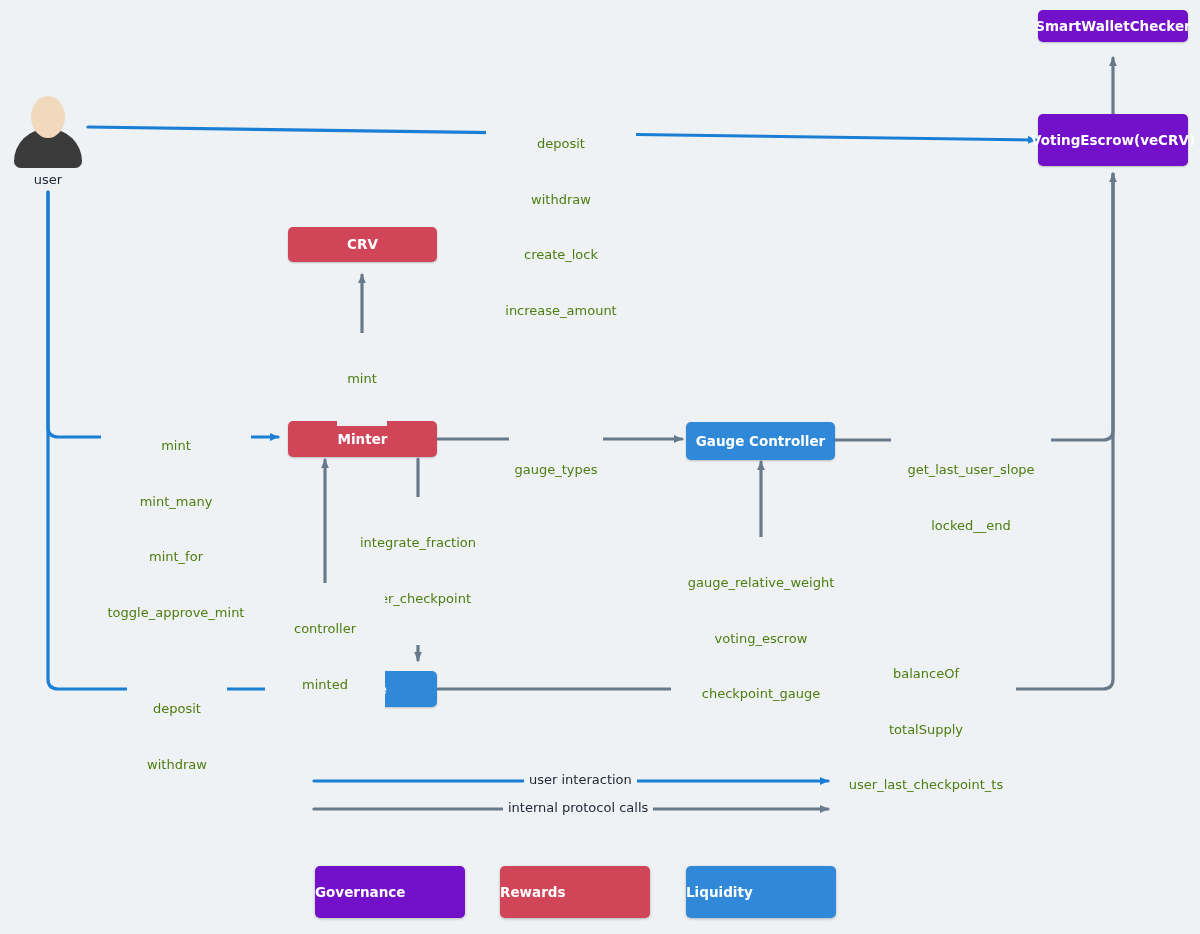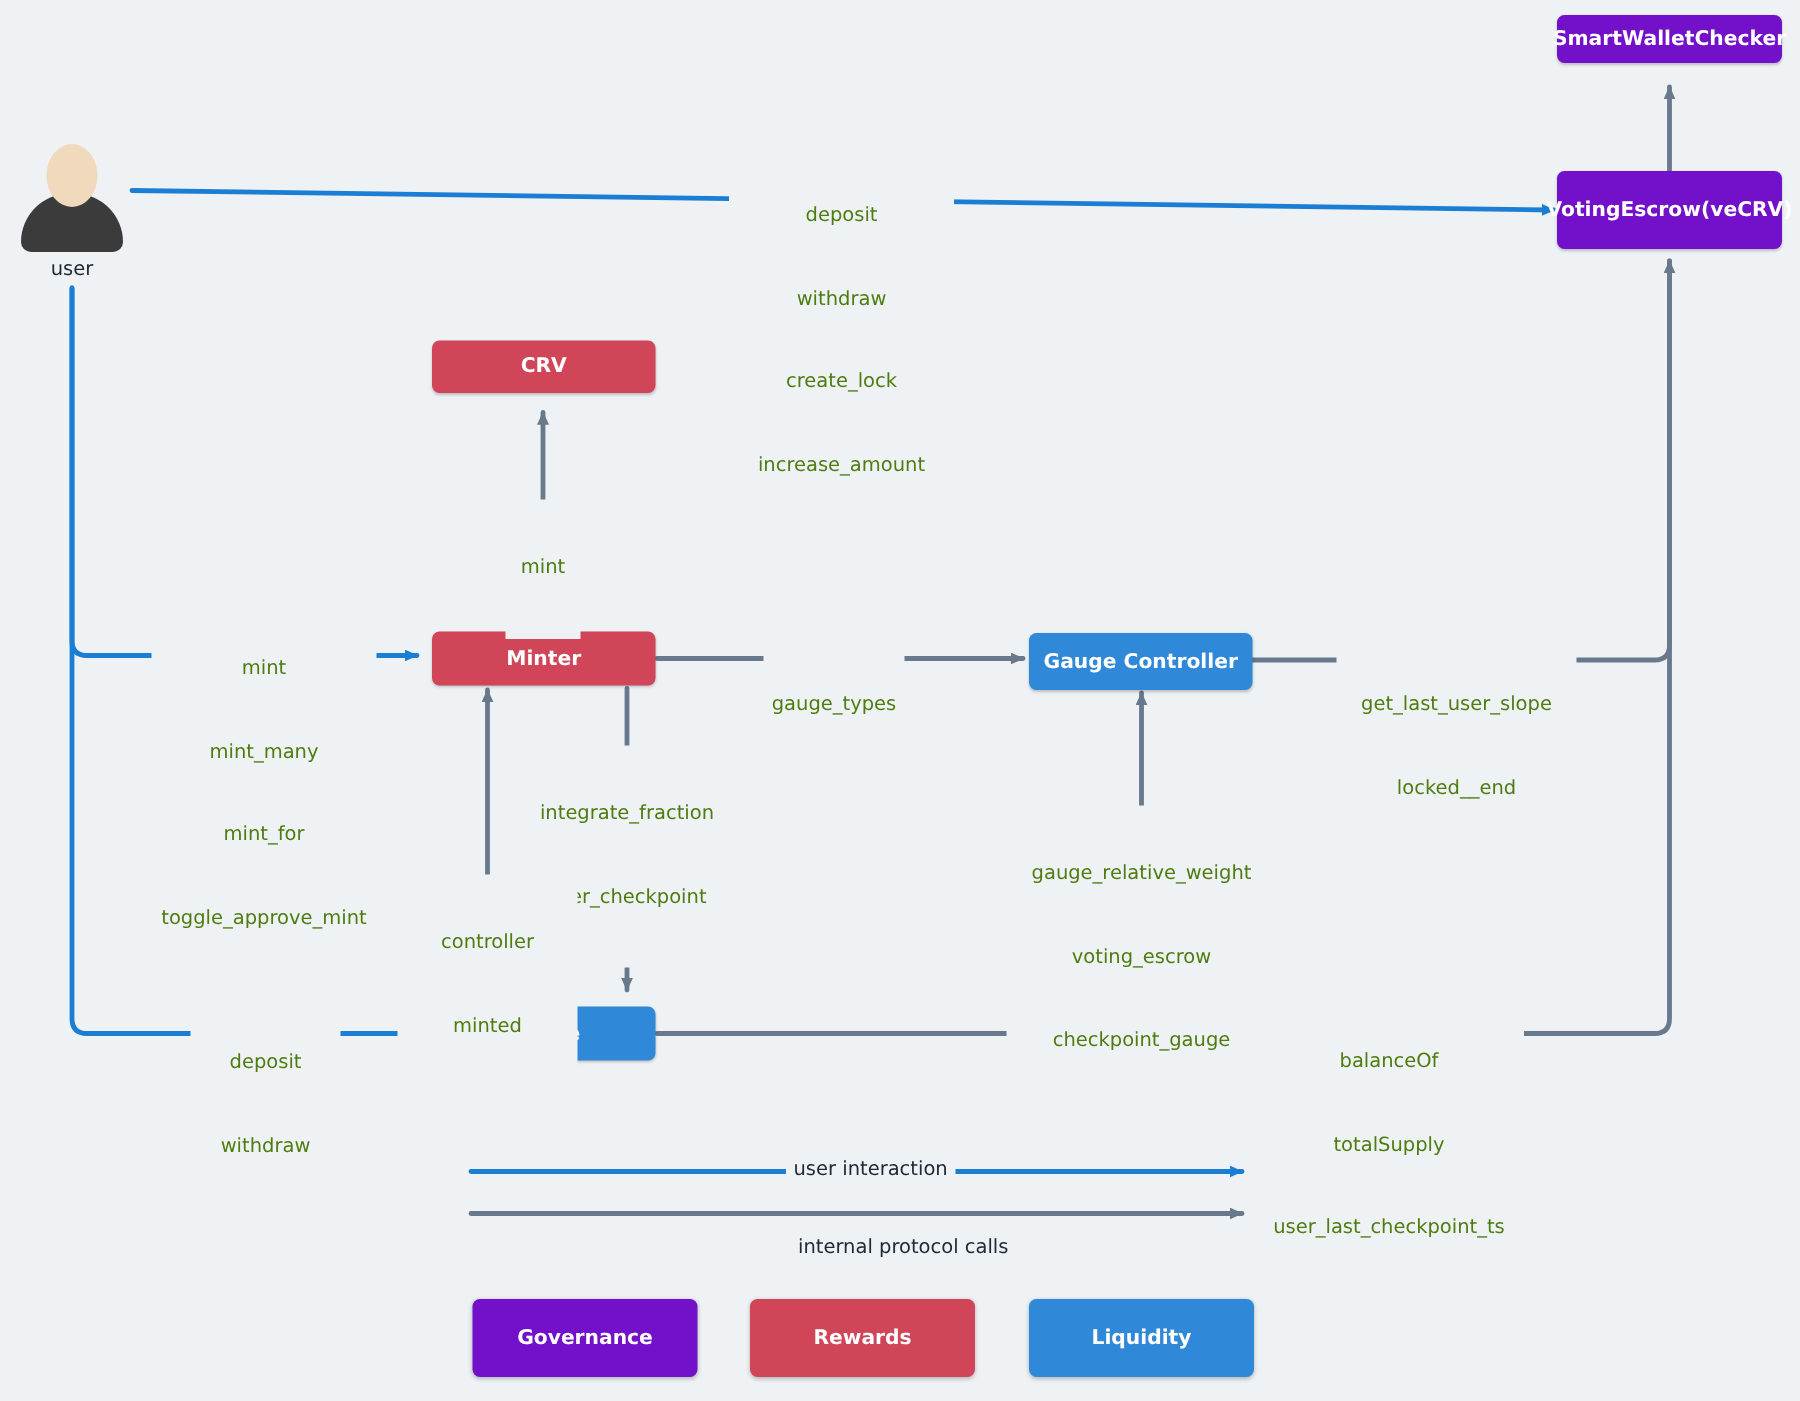--- a/index.html
+++ b/index.html
@@ -62,21 +62,21 @@
   .legend-row{position:absolute;height:18px;padding-left:11px;}
   .legend-text{
     position:absolute;top:-9px;
     font-size:13px;color:#202a36;
     background:#eff2f5;padding:0 5px;
     white-space:nowrap;
   }
 
   .keybox{
     position:absolute;width:150px;height:52px;
-    display:flex;align-items:center;justify-content:center;
+    display:flex;align-items:center;justify-content:flex-start;
     border-radius:5px;color:#fff;font-weight:bold;font-size:13.5px;
     box-shadow:0 1px 3px rgba(0,0,0,0.25);
   }
 </style>
 </head>
 <body>
 
 <div id="stage">
 
   <svg id="wires" viewBox="0 0 1200 934">
@@ -197,31 +197,31 @@
     <div>gauge_relative_weight</div>
     <div>voting_escrow</div>
     <div>checkpoint_gauge</div>
   </div>
 
   <div class="edge-label" style="left:891px;top:424px;width:160px;">
     <div>get_last_user_slope</div>
     <div>locked__end</div>
   </div>
 
-  <div class="edge-label" style="left:836px;top:662px;width:180px;text-align:center;">
+  <div class="edge-label" style="left:836px;top:628px;width:180px;text-align:center;">
     <div>balanceOf</div>
     <div>totalSupply</div>
     <div>user_last_checkpoint_ts</div>
   </div>
 
   <div class="legend-row" style="left:0;top:781px;width:1200px;">
     <span class="legend-text" style="left:524px;">user interaction</span>
   </div>
   <div class="legend-row" style="left:0;top:809px;width:1200px;">
-    <span class="legend-text" style="left:527px;margin-top:24px;">internal protocol calls</span>
+    <span class="legend-text" style="left:503px;">internal protocol calls</span>
   </div>
 
   <div class="keybox" style="left:315px;top:866px;background:#7310c9;">
     <span>Governance</span>
   </div>
   <div class="keybox" style="left:500px;top:866px;background:#d04558;">
     <span>Rewards</span>
   </div>
   <div class="keybox" style="left:686px;top:866px;background:#2f89d8;">
     <span>Liquidity</span>

